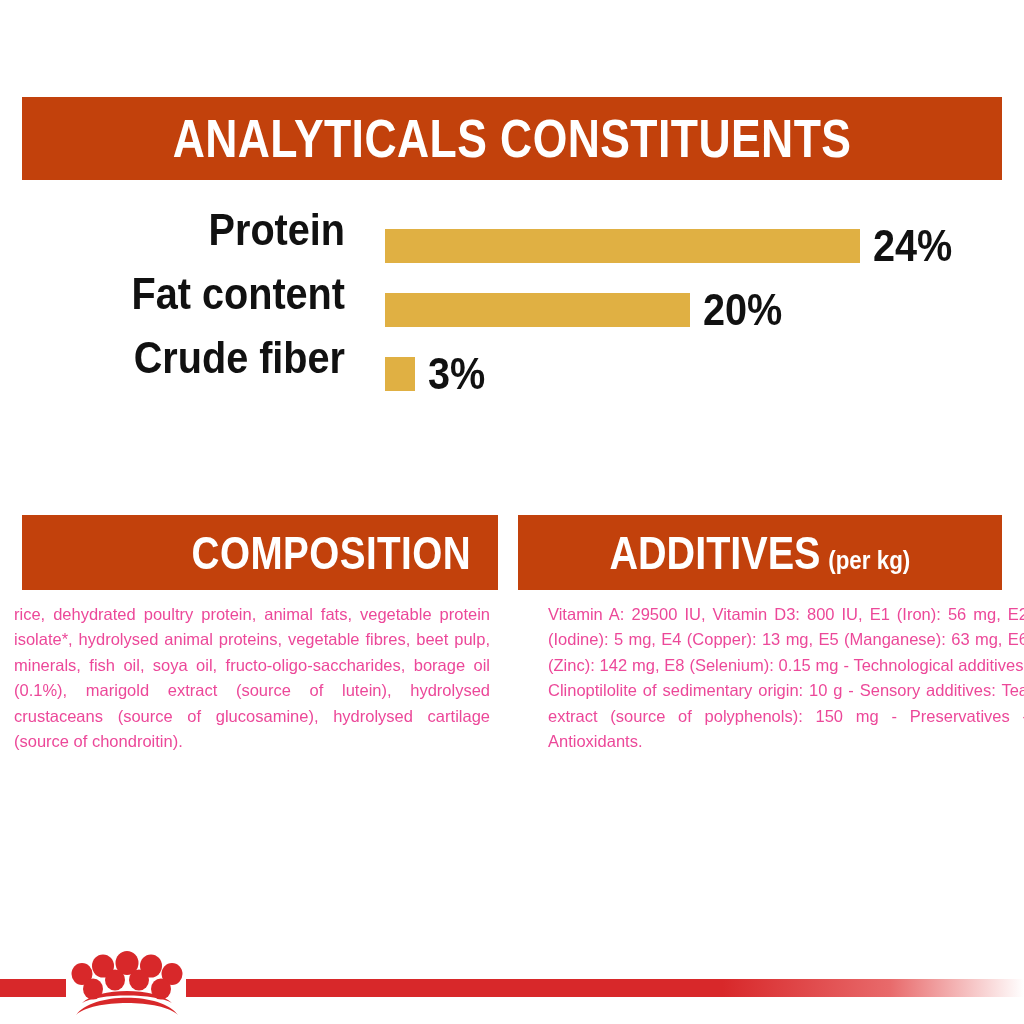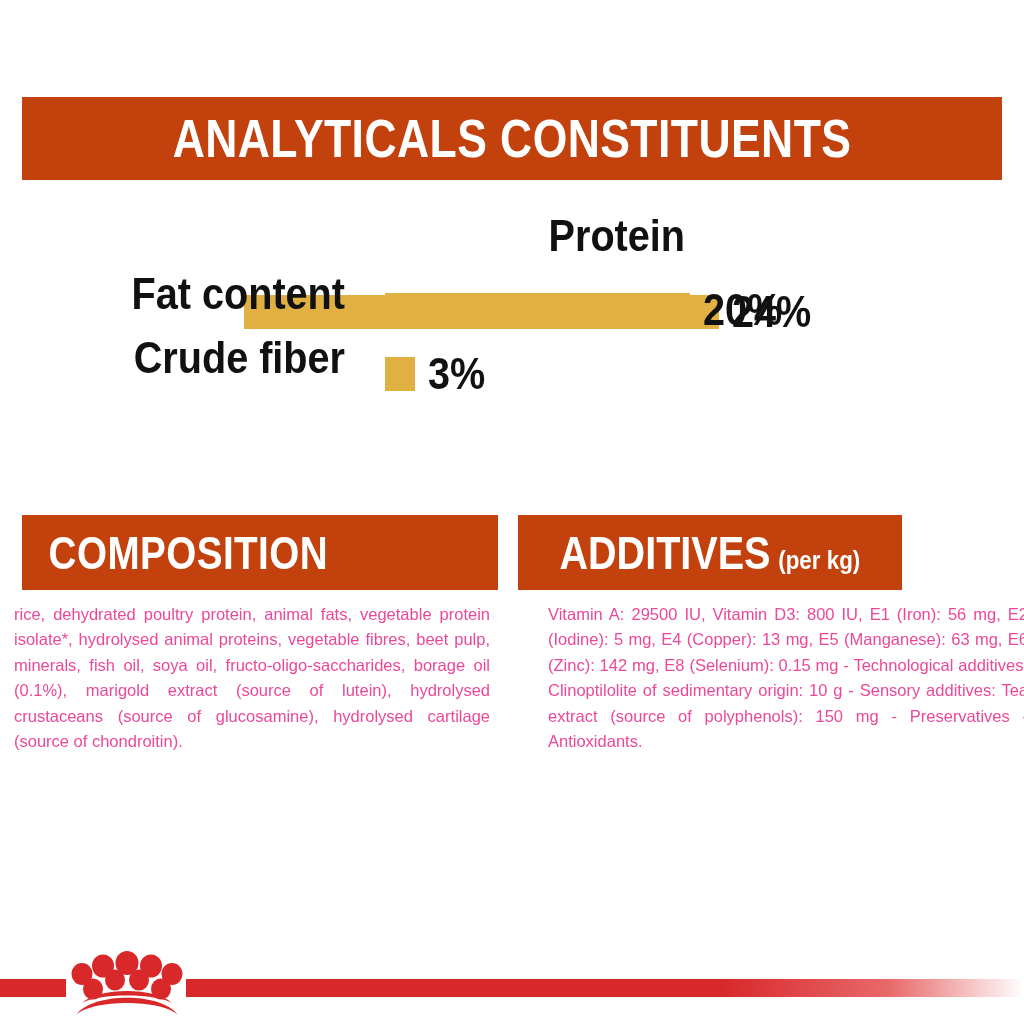--- a/index.html
+++ b/index.html
@@ -32,26 +32,26 @@
   }
 
   #analyticals-banner{
     left:22px;top:97px;width:980px;height:83px;
     justify-content:center;
   }
   #analyticals-banner .banner-title{font-size:53px;line-height:53px;}
 
   #composition-banner{
     left:22px;top:515px;width:476px;height:75px;
-    justify-content:flex-start;
+    justify-content:flex-end;
   }
   #composition-banner .banner-title{font-size:46px;line-height:46px;}
 
   #additives-banner{
-    left:518px;top:515px;width:384px;height:75px;
+    left:518px;top:515px;width:484px;height:75px;
     justify-content:center;
   }
   #additives-banner .add-wrap{
     display:flex;align-items:baseline;gap:9px;
     transform:scaleX(0.86);transform-origin:center;white-space:nowrap;
   }
   #additives-banner .add-main{
     font-family:"Liberation Sans Narrow","Liberation Sans",sans-serif;
     color:#fff;font-weight:700;font-size:46px;line-height:46px;
     text-transform:uppercase;
@@ -128,21 +128,21 @@
 <body>
 
 <div class="page">
 
   <div class="banner" id="analyticals-banner">
     <span class="banner-title">ANALYTICALS CONSTITUENTS</span>
   </div>
 
   <div id="nutrient-chart">
 
-    <div class="bar-row" style="top:14px;flex-direction:column;">
+    <div class="bar-row" style="top:2px;">
       <span class="bar-label">Protein</span>
       <span class="bar-track">
         <span class="bar-fill" style="width:475px;"></span>
         <span class="bar-value">24%</span>
       </span>
     </div>
 
     <div class="bar-row" style="top:66px;">
       <span class="bar-label">Fat content</span>
       <span class="bar-track">

